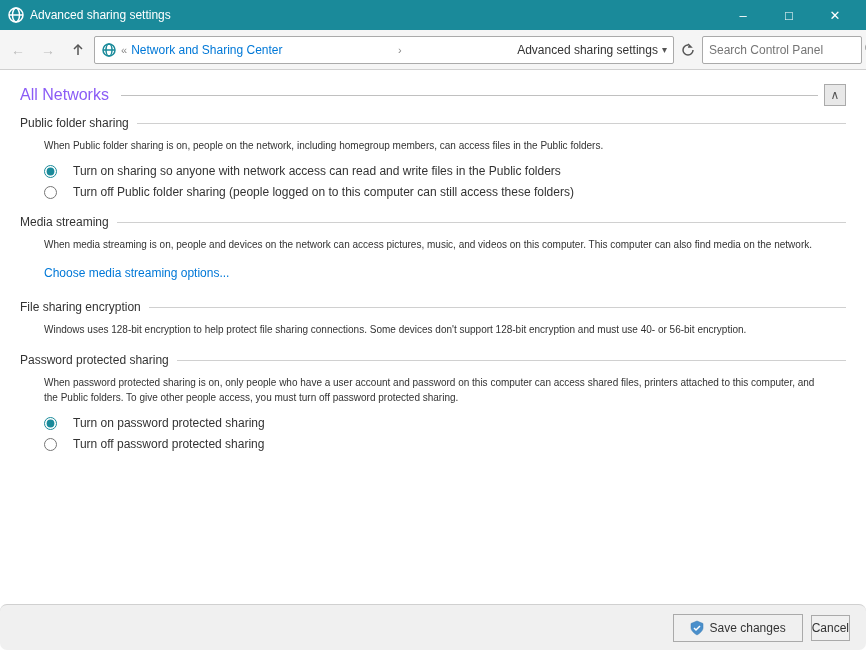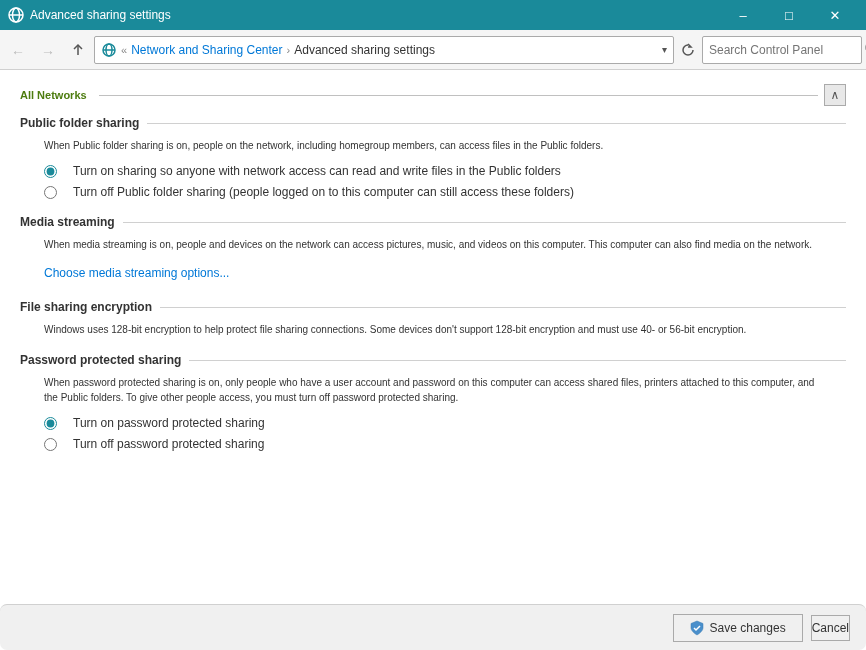--- a/index.html
+++ b/index.html
@@ -96,20 +96,21 @@
       display: flex;
       align-items: center;
     }
     .address-text {
       font-size: 12px;
       color: #333;
       display: flex;
       align-items: center;
       gap: 4px;
       flex: 1;
+      justify-content: space-between;
     }
     .address-sep {
       color: #888;
       font-size: 11px;
     }
     .address-dropdown {
       color: #555;
       cursor: pointer;
       font-size: 10px;
     }
@@ -172,25 +173,24 @@
     }
 
     
     .section-header {
       display: flex;
       align-items: center;
       margin-bottom: 10px;
       margin-top: 4px;
     }
     .section-header-text {
-      font-size: 11px;
-      color: #4d7c0f;
+      font-size: 16px;
+      color: #8b5cf6;
       white-space: nowrap;
       padding-right: 8px;
-      font-weight: bold;
     }
     .section-header-line {
       flex: 1;
       height: 1px;
       background: #c0c0c0;
       margin-left: 4px;
     }
     .section-header-collapse {
       width: 22px;
       height: 22px;
@@ -210,21 +210,20 @@
     }
     .subsection-header {
       display: flex;
       align-items: center;
       margin-bottom: 8px;
     }
     .subsection-title {
       font-size: 12px;
       color: #333;
       padding-right: 8px;
-      font-weight: bold;
     }
     .subsection-line {
       flex: 1;
       height: 1px;
       background: #d0d0d0;
     }
 
     .description {
       color: #333;
       font-size: 10px;

